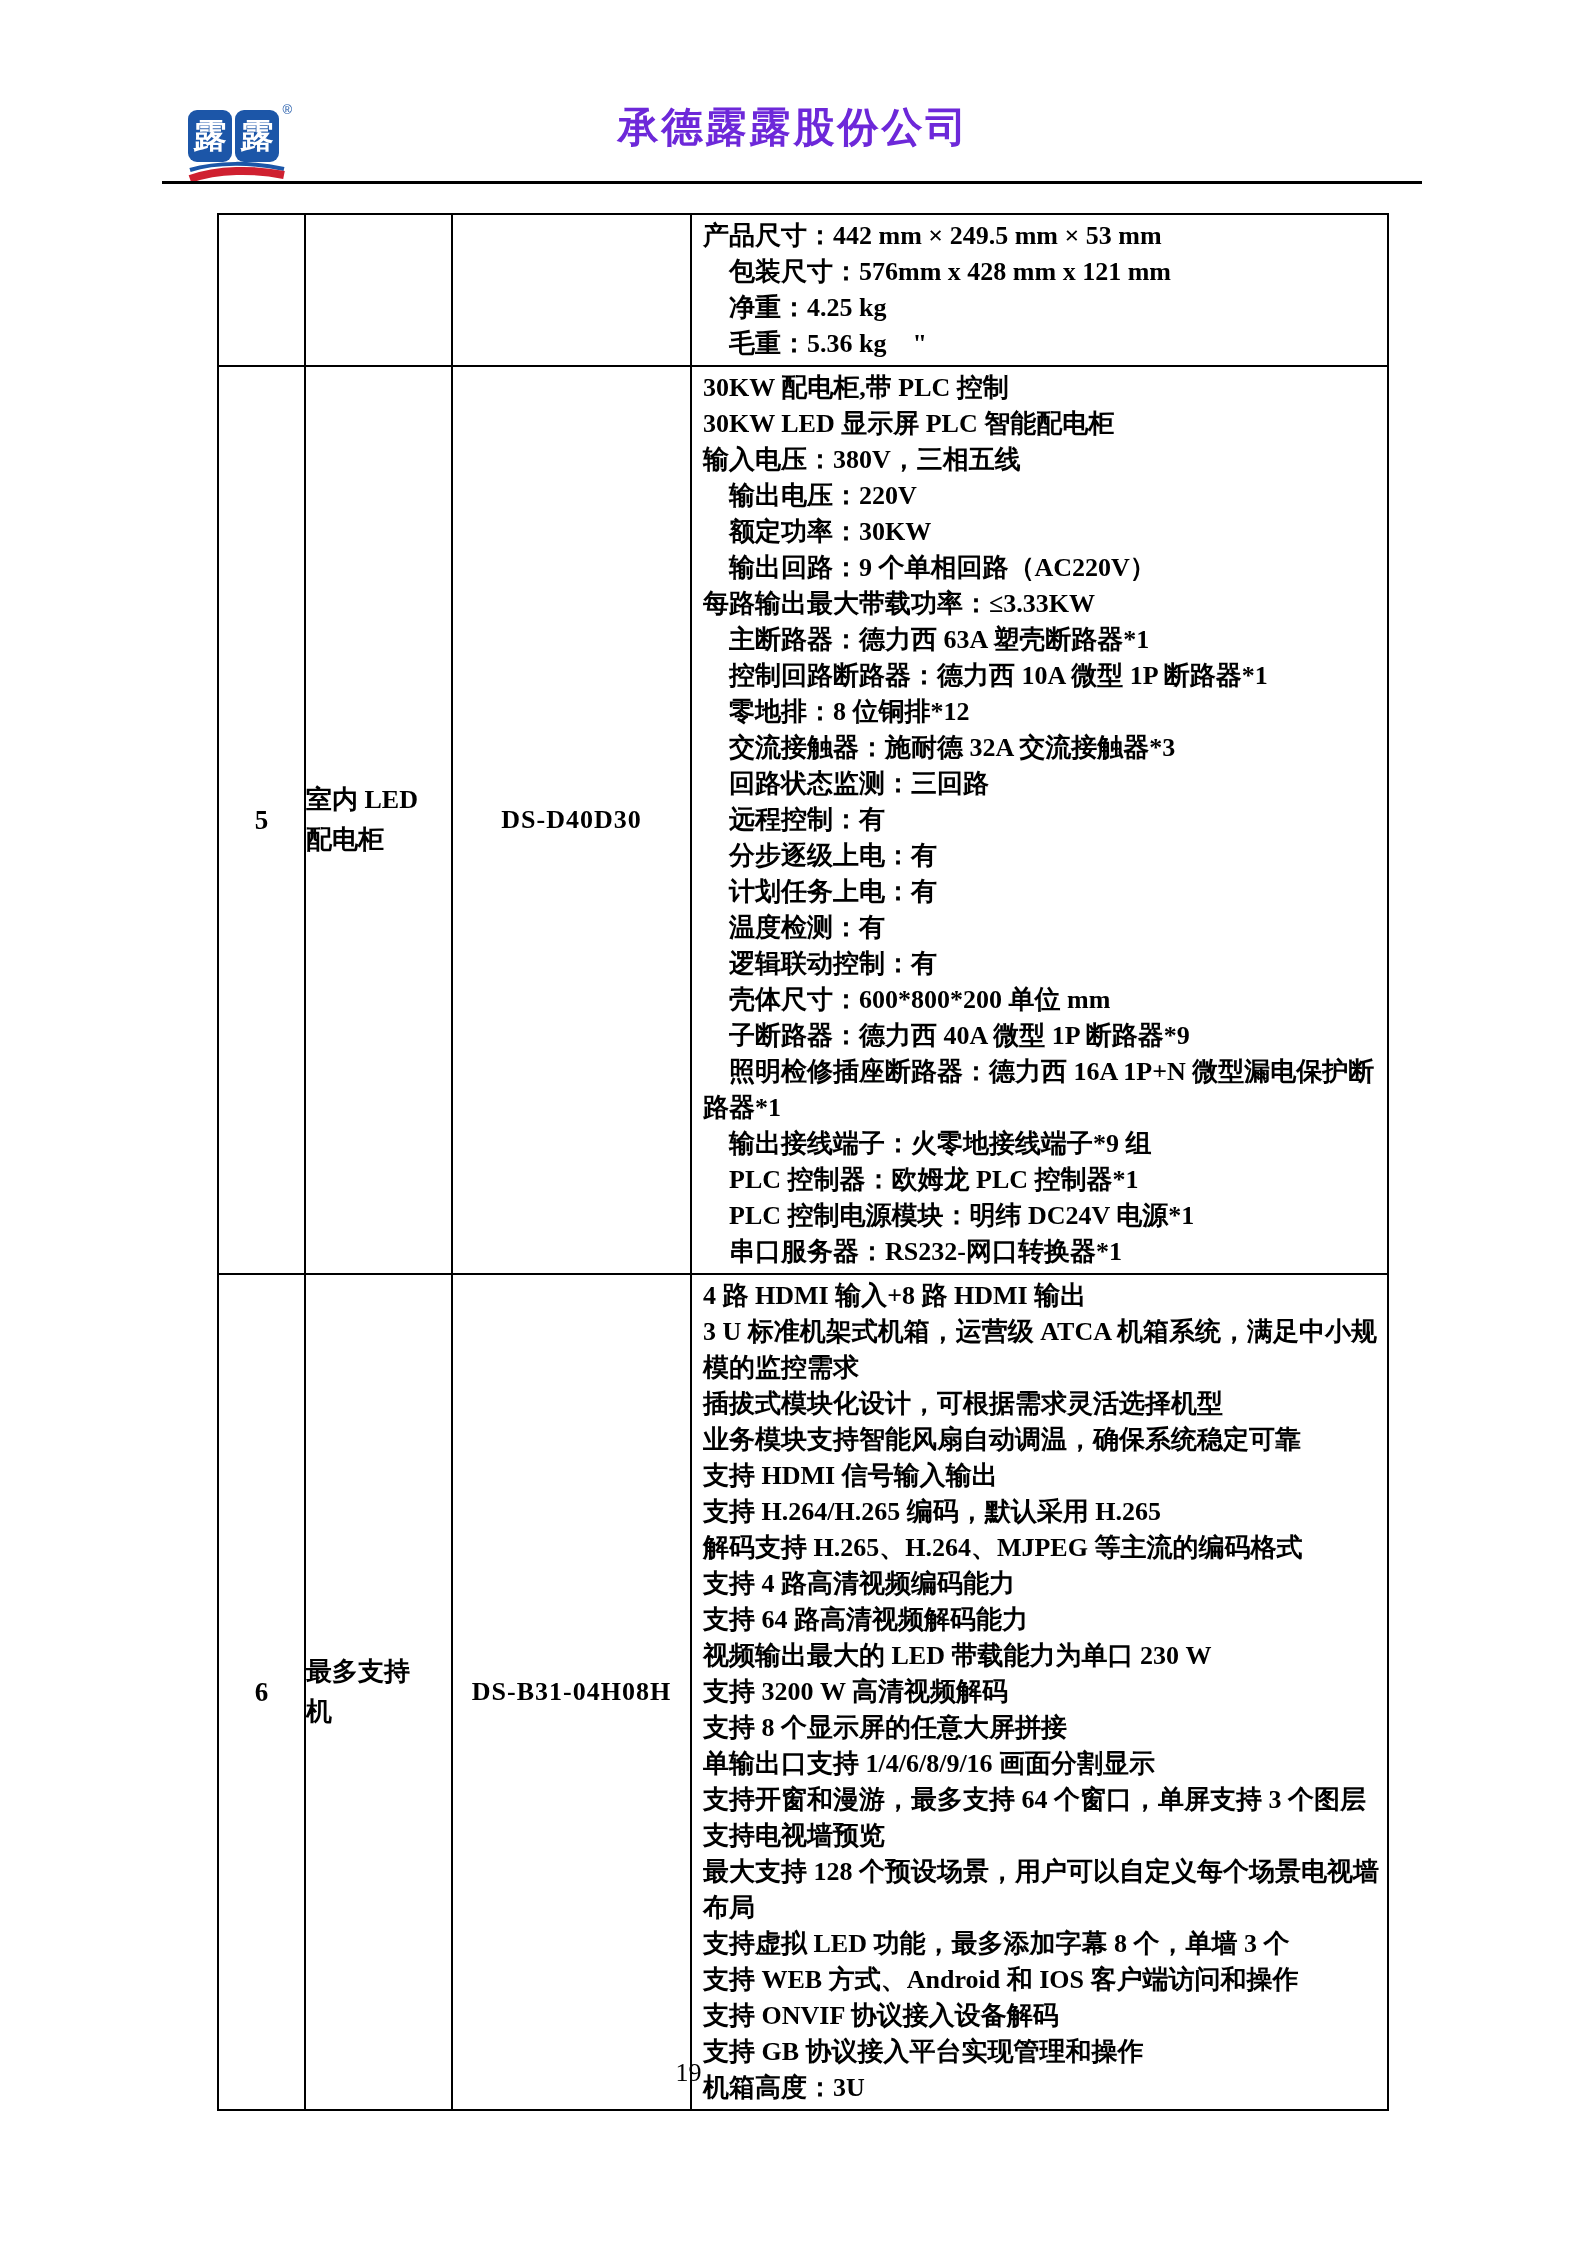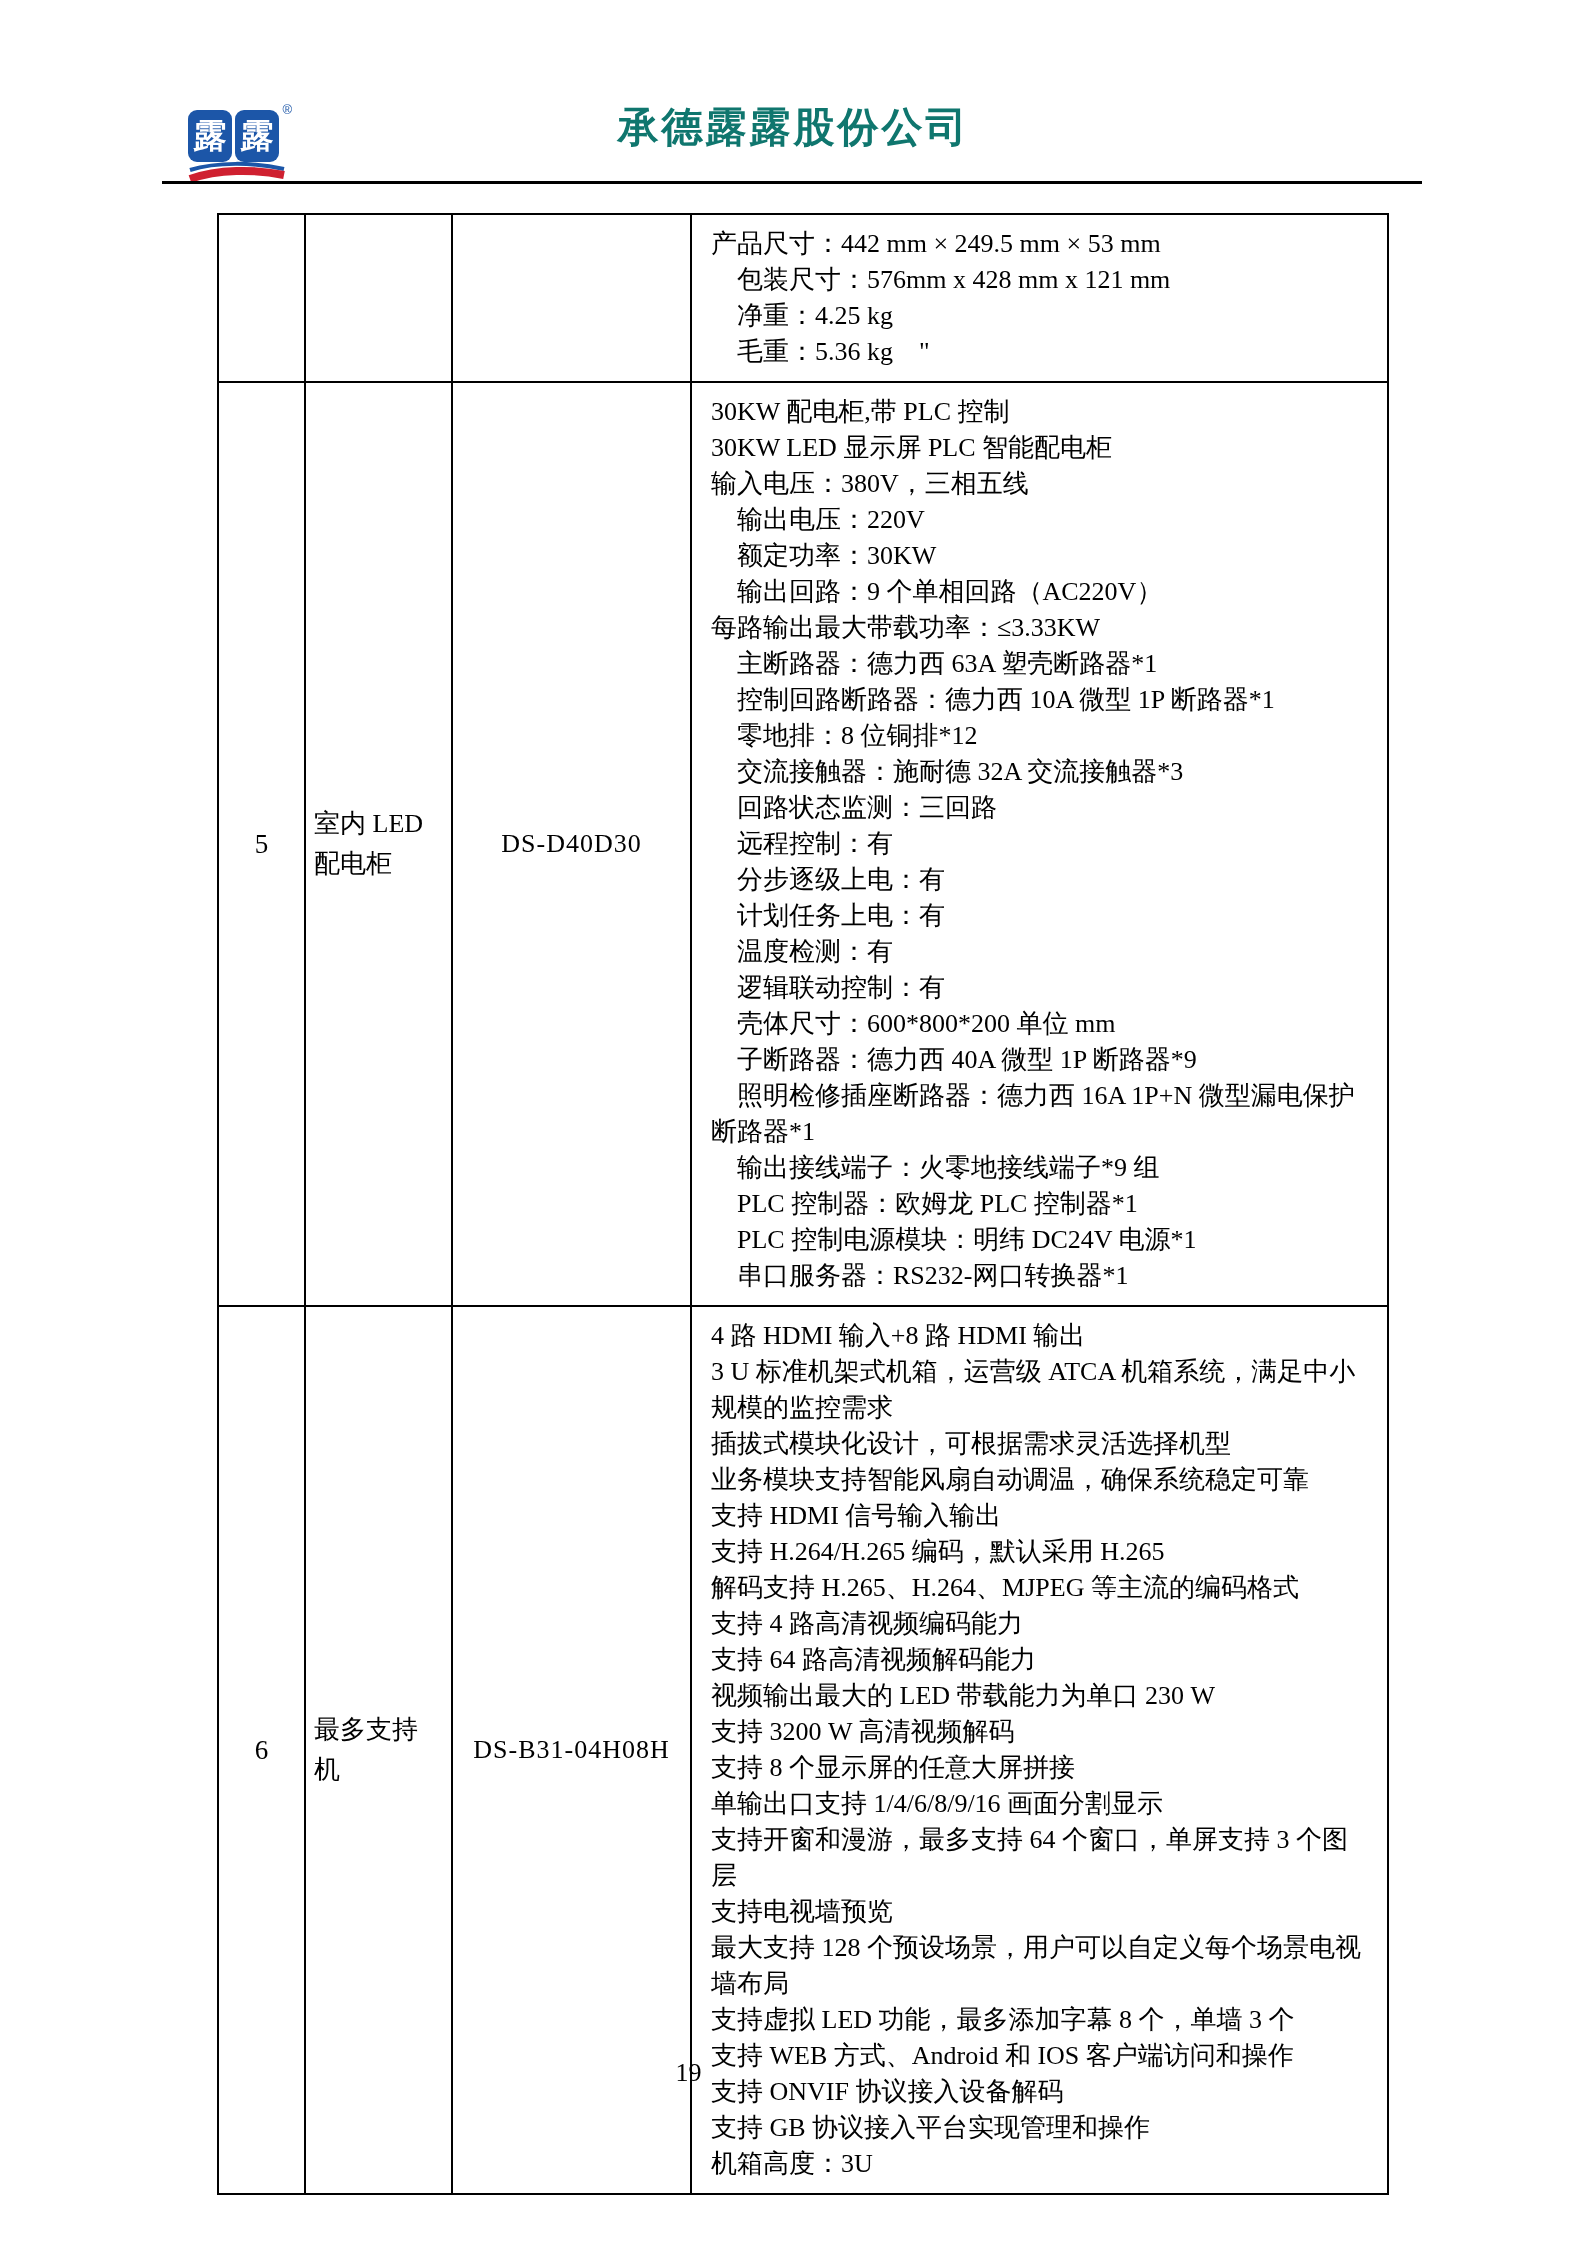--- a/index.html
+++ b/index.html
@@ -24,36 +24,37 @@
   }
   .logo-reg{
     position:absolute;right:-6px;top:-8px;color:#1c56a8;font-size:13px;
     font-family:"Liberation Sans",sans-serif;
   }
   .logo-swoosh{position:absolute;left:0;top:50px;width:98px;height:26px;}
   .company-title{
     position:absolute;left:0;top:100px;width:1587px;
     text-align:center;
     font-size:41px;font-weight:bold;letter-spacing:3px;
-    color:#0f766e;
+    color:#6d28d9;
     font-family:"Liberation Sans","DejaVu Sans",sans-serif;
   }
   .header-rule{
     position:absolute;left:162px;top:181px;width:1260px;height:3px;
     background:#000;
   }
   
   .spec-table{
     position:absolute;left:217px;top:213px;
     width:1170px;
     border-collapse:collapse;table-layout:fixed;
   }
   .spec-table td{
     border:2px solid #000;
-    padding:8px;
+    padding:0;
+    font-weight:bold;
   }
   .col-no-w{width:87px;}
   .col-name-w{width:147px;}
   .col-model-w{width:239px;}
   .col-specs-w{width:697px;}
   .row-partial{height:142px;}
   .row-5{height:864px;}
   .row-6{height:798px;}
   td.cell-no{
     text-align:center;vertical-align:middle;font-size:27px;

